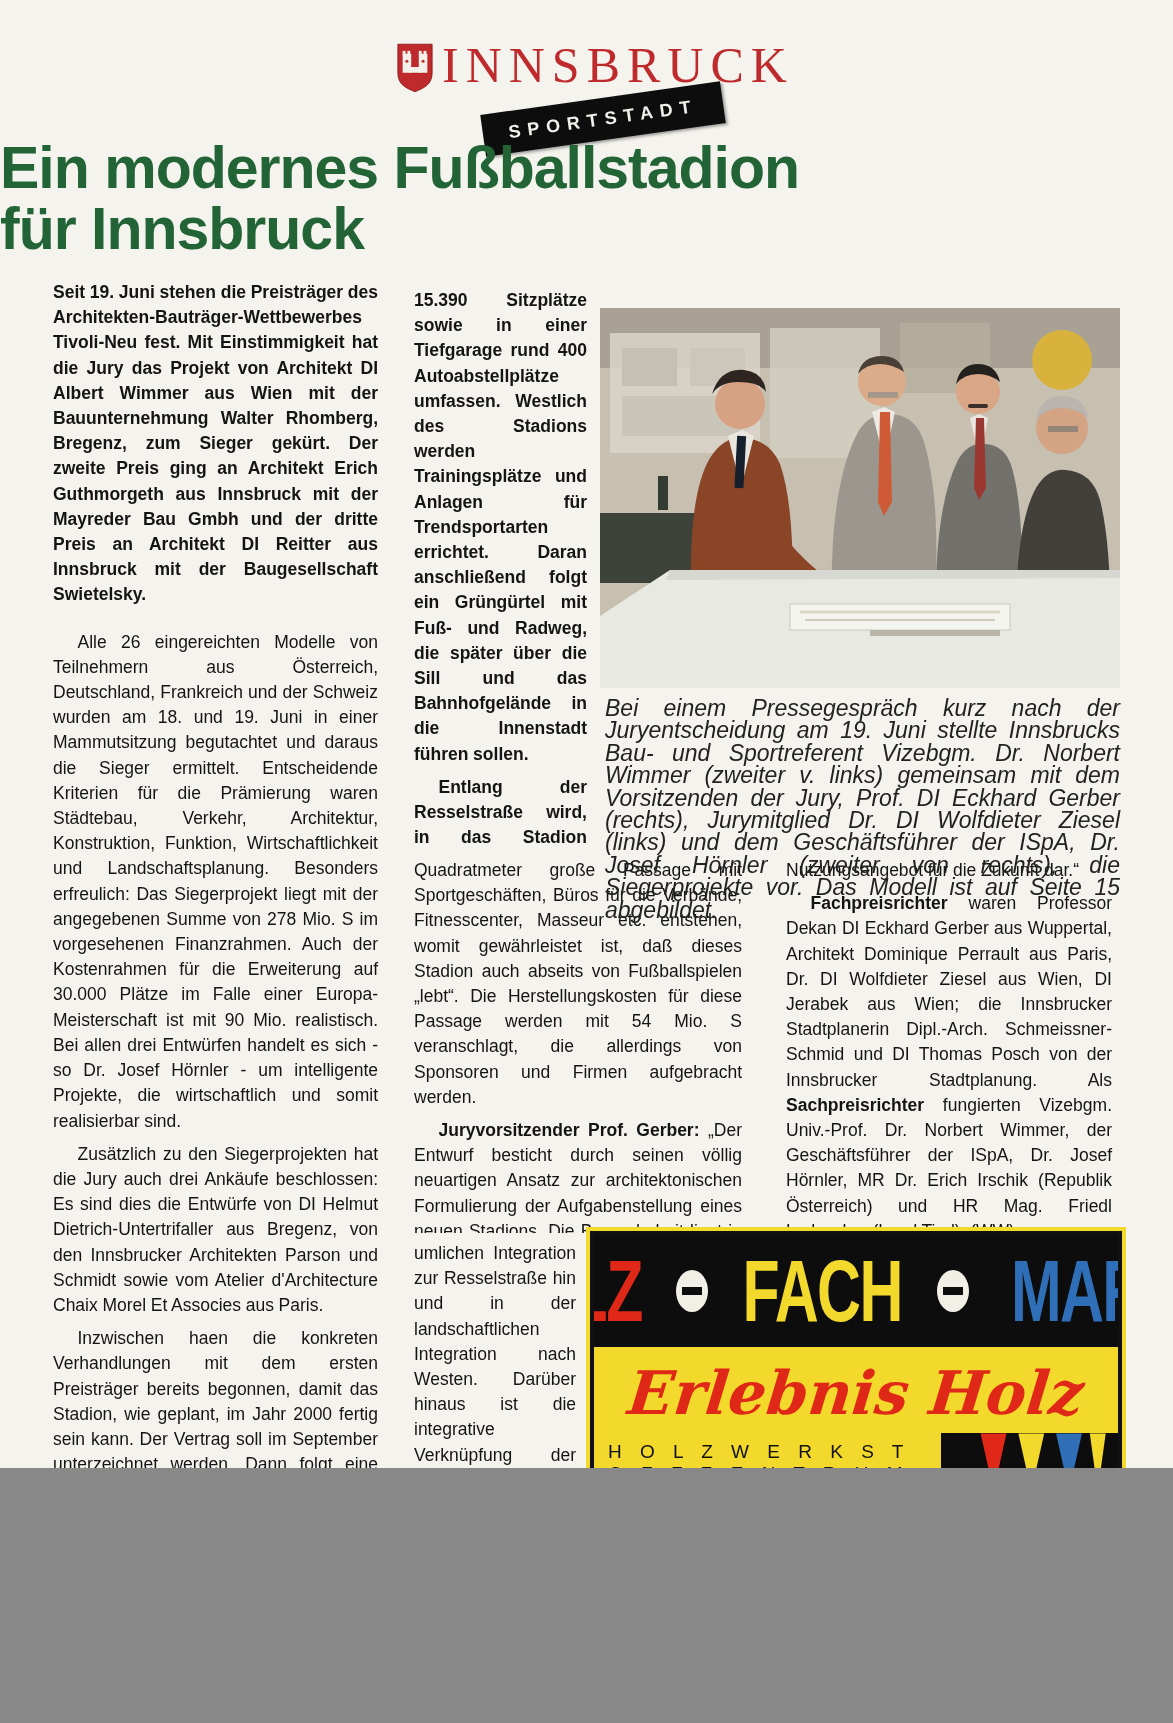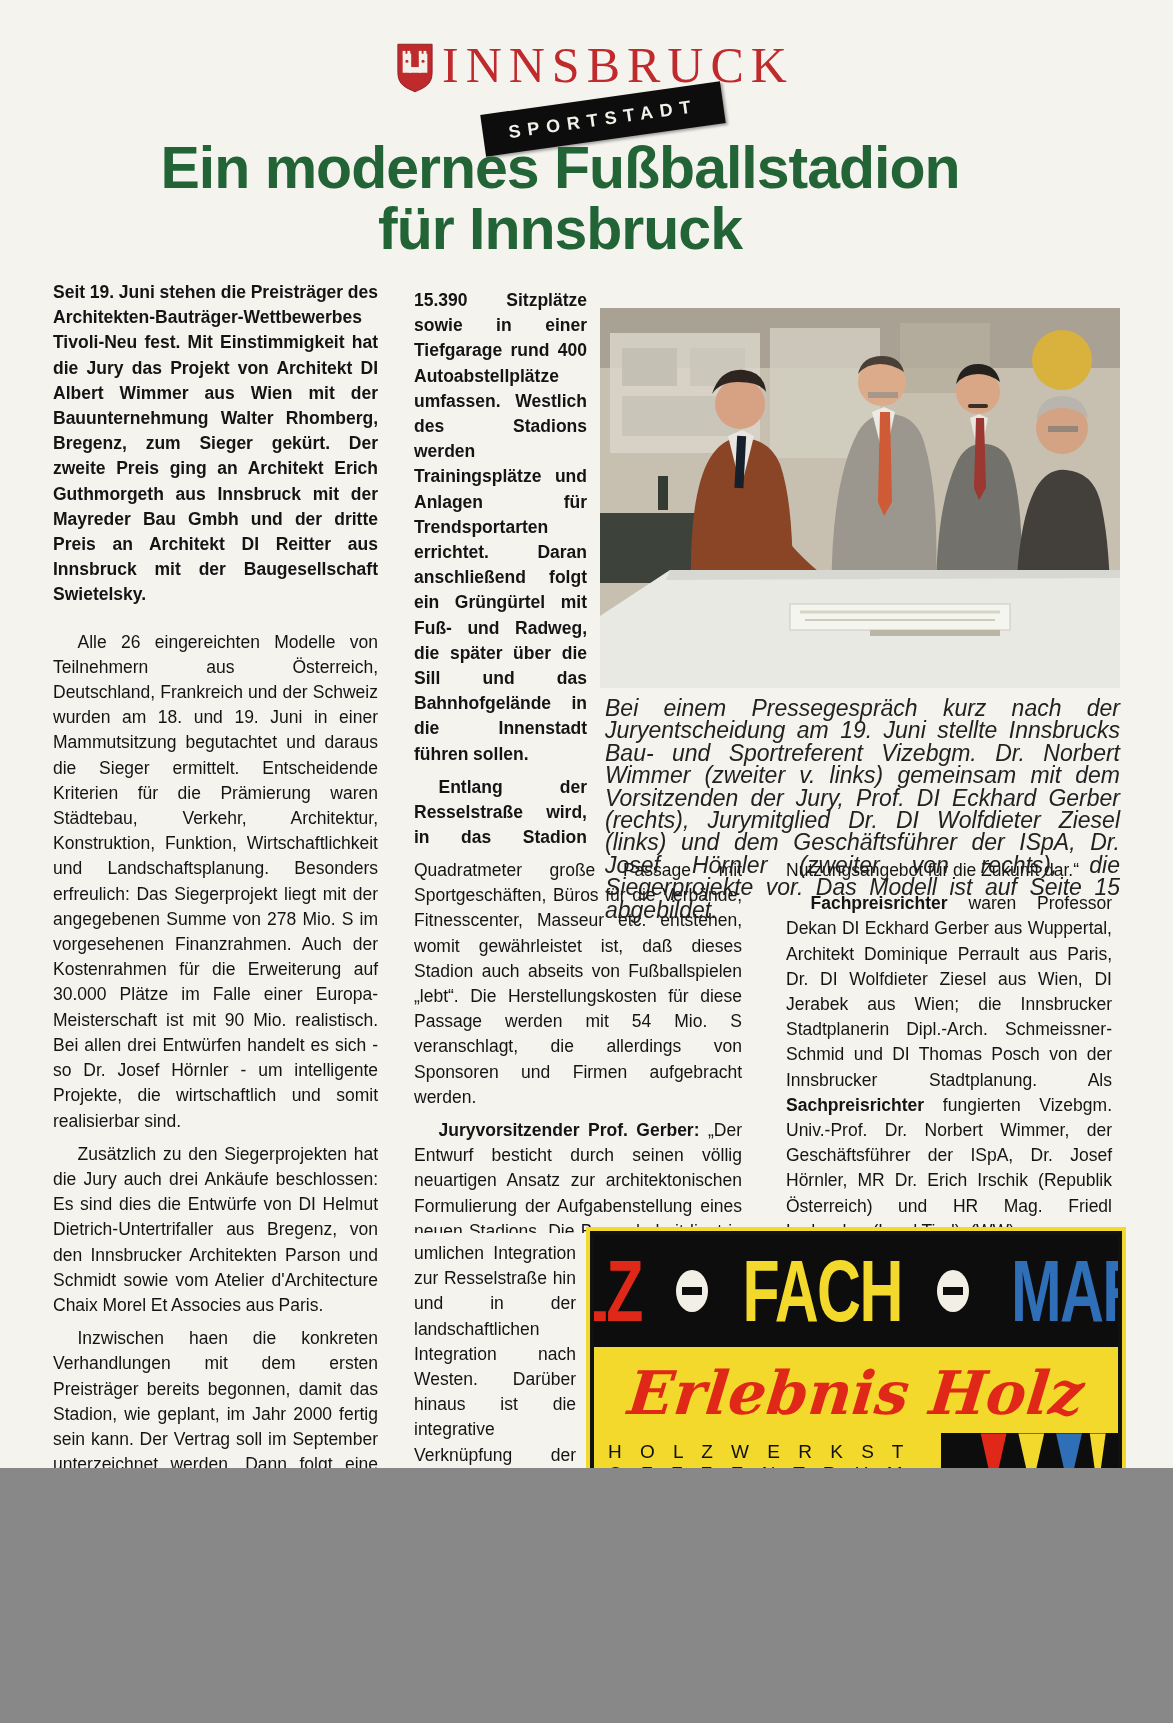--- a/index.html
+++ b/index.html
@@ -17,21 +17,21 @@
   }
   .ribbon{
     position:absolute;left:482px;top:62px;width:242px;height:42px;
     background:#0d0d0d;transform:rotate(-8deg);
     display:flex;align-items:center;justify-content:center;
     box-shadow:2px 2px 3px rgba(0,0,0,.35);
   }
   .ribbon span{color:#f2f0ea;font-size:18px;letter-spacing:7px;font-weight:bold;}
   
   .headline{
-    position:absolute;left:0;top:138px;width:1120px;text-align:center;
+    position:absolute;left:0;top:138px;width:1120px;
     font-weight:bold;color:#226436;font-size:59px;line-height:61px;letter-spacing:-1px;
   }
   
   .textcol{
     position:absolute;font-size:17.5px;line-height:25.2px;text-align:justify;
     color:#141414;overflow:hidden;hyphens:auto;-webkit-hyphens:auto;word-spacing:-0.2px;
   }
   .textcol p{margin:8px;}
   .indent{text-indent:1.4em;}
   .lead{font-weight:bold;}

